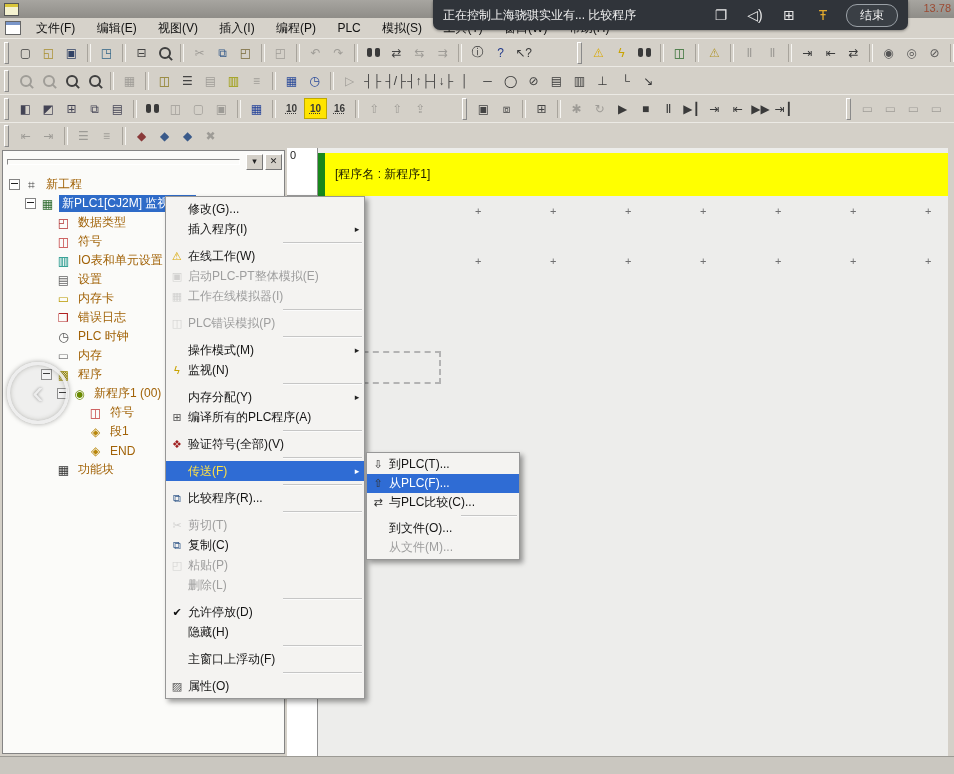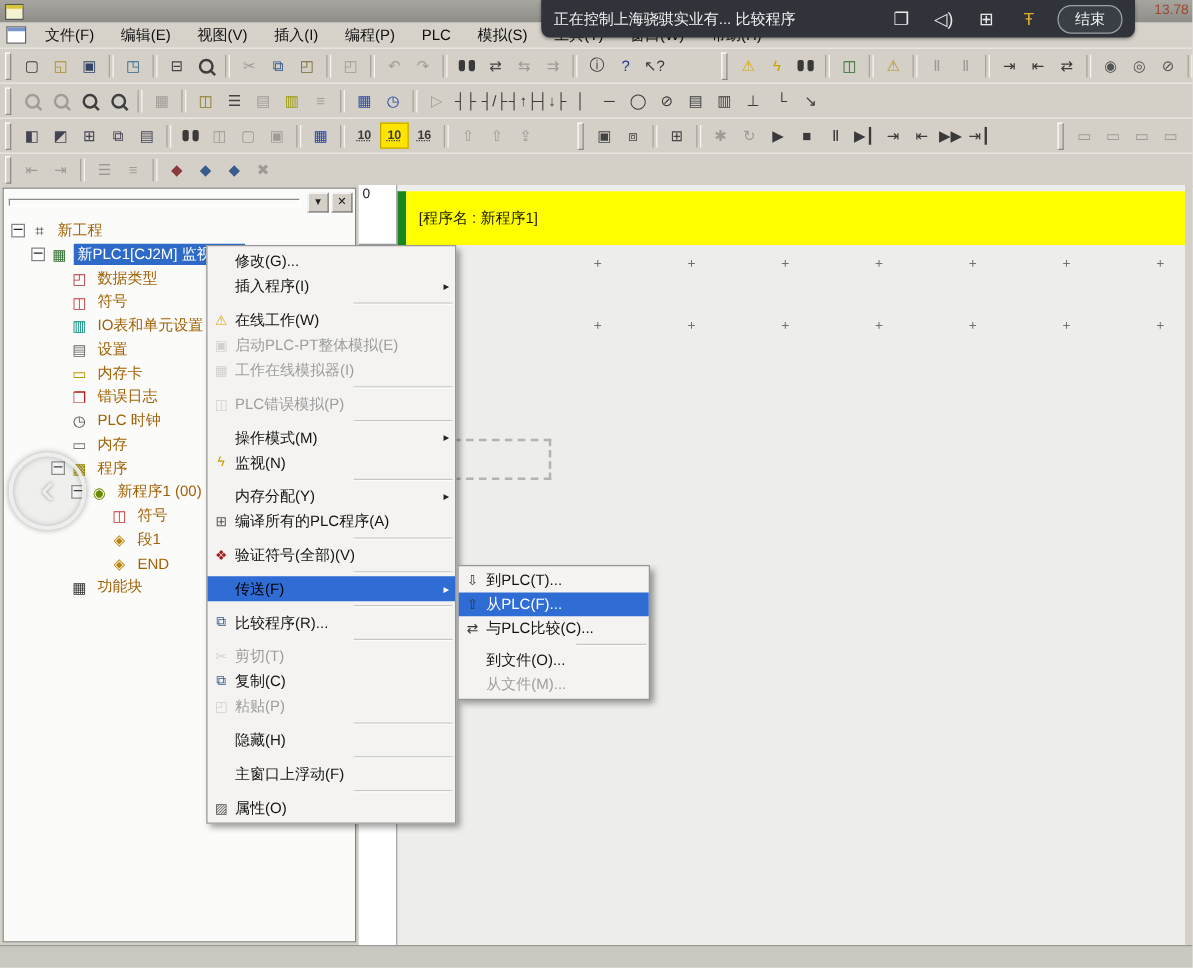--- a/index.html
+++ b/index.html
@@ -84,21 +84,21 @@
   .micon{width:22px;text-align:center;font-size:11px;flex:none}
   .mlabel{flex:1;white-space:nowrap;overflow:hidden}
   .marrow{width:14px;font-size:9px;color:#222;visibility:hidden;flex:none;text-align:center}
   .marrow.show{visibility:visible}
   .mrow.disabled{color:#9e9e9e}
   .mrow.disabled .micon{opacity:.4;filter:grayscale(1)}
   .mrow.checked .micon::before{content:"✔";font-size:11px;color:#111}
   .mrow.hilite{background:#2f6cd4}
   .mrow.hilite .mlabel,.mrow.hilite .micon{color:#fff}
   .mrow.hilite .marrow{color:#fff}
-  .mrow.hilite.hl-yellow .mlabel{color:#000000}
+  .mrow.hilite.hl-yellow .mlabel{color:#fde047}
   .mrow.msep{height:7px}
   .mrow.msep::after{content:"";flex:1;height:0;border-top:1px solid #c6c6c6;border-bottom:1px solid #fbfbfb;margin:0 2px}
   
   .back-circle{position:absolute;left:7px;top:362px;width:56px;height:56px;border-radius:50%;
     border:3px solid rgba(238,238,238,.92);background:rgba(190,190,190,.18);z-index:60;
     box-shadow:0 0 5px rgba(0,0,0,.35), inset 0 0 5px rgba(0,0,0,.25);
     display:flex;align-items:center;justify-content:center}
   .back-circle .chev{font-size:34px;color:#ededed;text-shadow:0 0 3px rgba(0,0,0,.4);margin-top:-4px}
   
   .bottom-strip{position:absolute;left:0;top:756px;width:954px;height:18px;
@@ -714,27 +714,37 @@
       <span class="mlabel">复制(C)</span>
       <span class="marrow">▸</span>
     </div>
 
     <div class="mrow disabled">
       <span class="micon">◰</span>
       <span class="mlabel">粘贴(P)</span>
       <span class="marrow">▸</span>
     </div>
 
-
-    <div class="mrow msep">
-      <span class="micon"></span>
-      <span class="mlabel"></span>
-      <span class="marrow">▸</span>
-    </div>
-
+    <div class="mrow disabled">
+      <span class="micon"></span>
+      <span class="mlabel">删除(L)</span>
+      <span class="marrow">▸</span>
+    </div>
+
+    <div class="mrow msep">
+      <span class="micon"></span>
+      <span class="mlabel"></span>
+      <span class="marrow">▸</span>
+    </div>
+
+    <div class="mrow checked">
+      <span class="micon"></span>
+      <span class="mlabel">允许停放(D)</span>
+      <span class="marrow">▸</span>
+    </div>
 
     <div class="mrow">
       <span class="micon"></span>
       <span class="mlabel">隐藏(H)</span>
       <span class="marrow">▸</span>
     </div>
 
     <div class="mrow msep">
       <span class="micon"></span>
       <span class="mlabel"></span>

